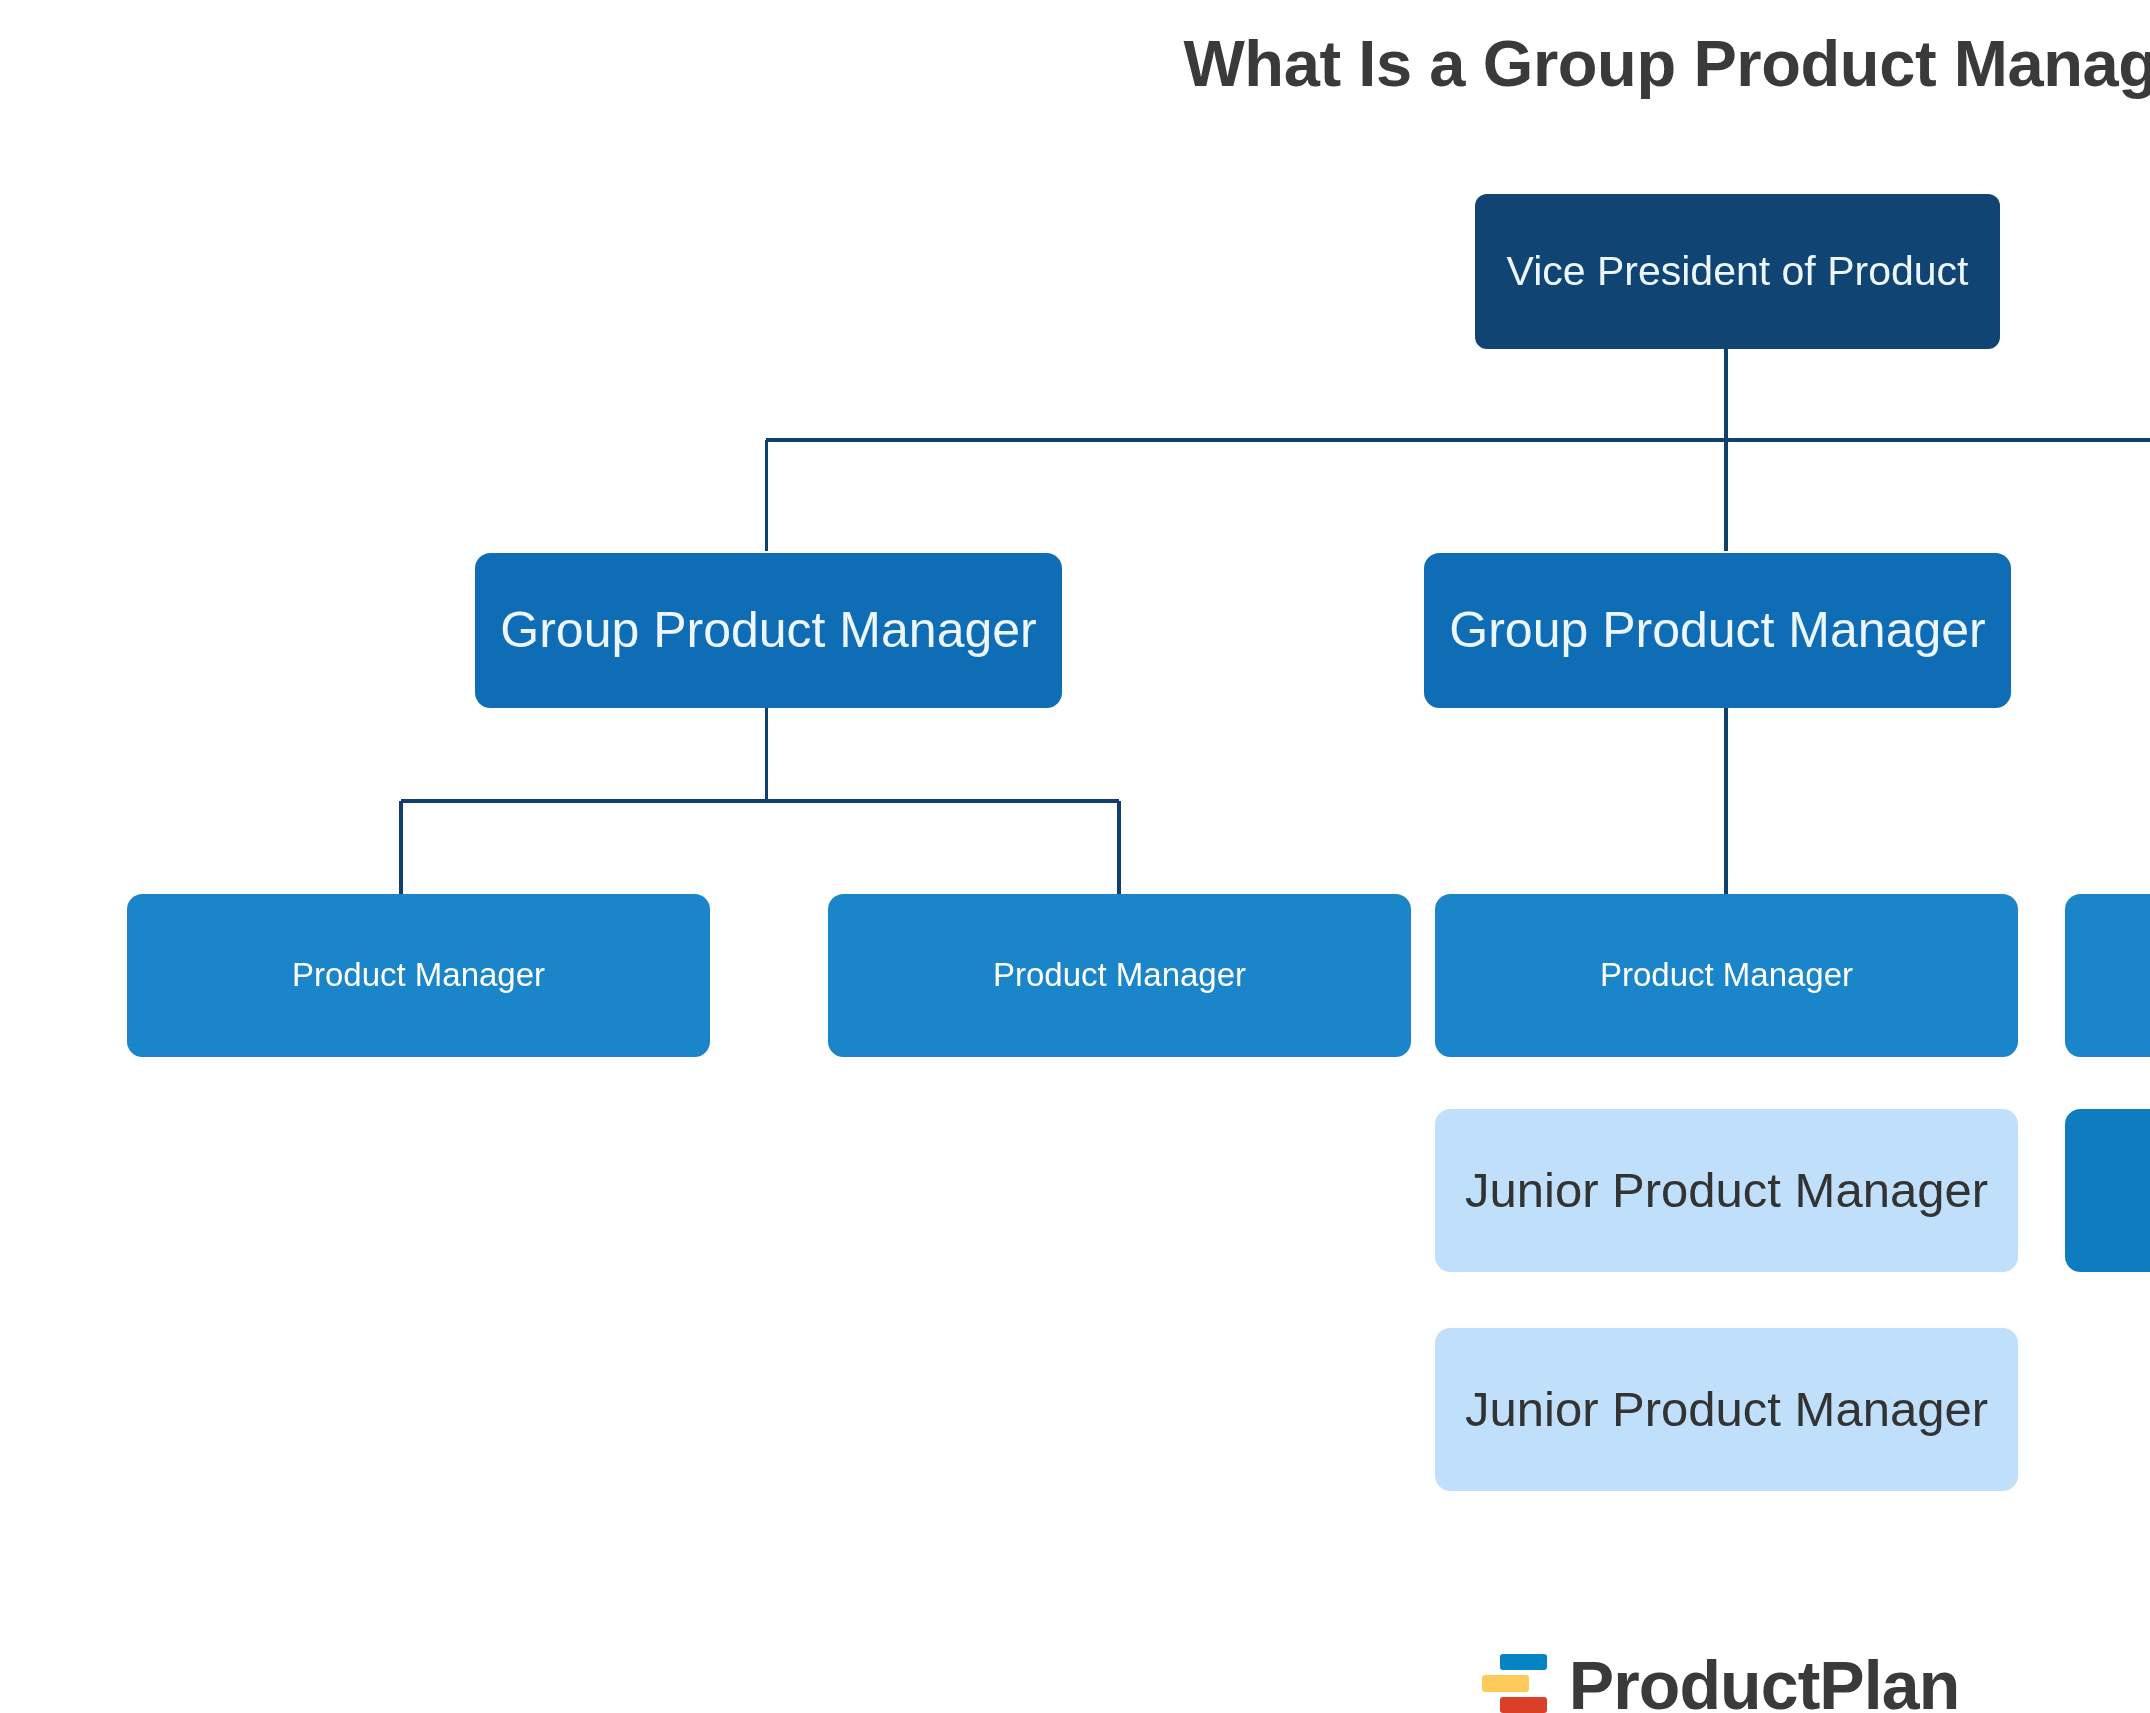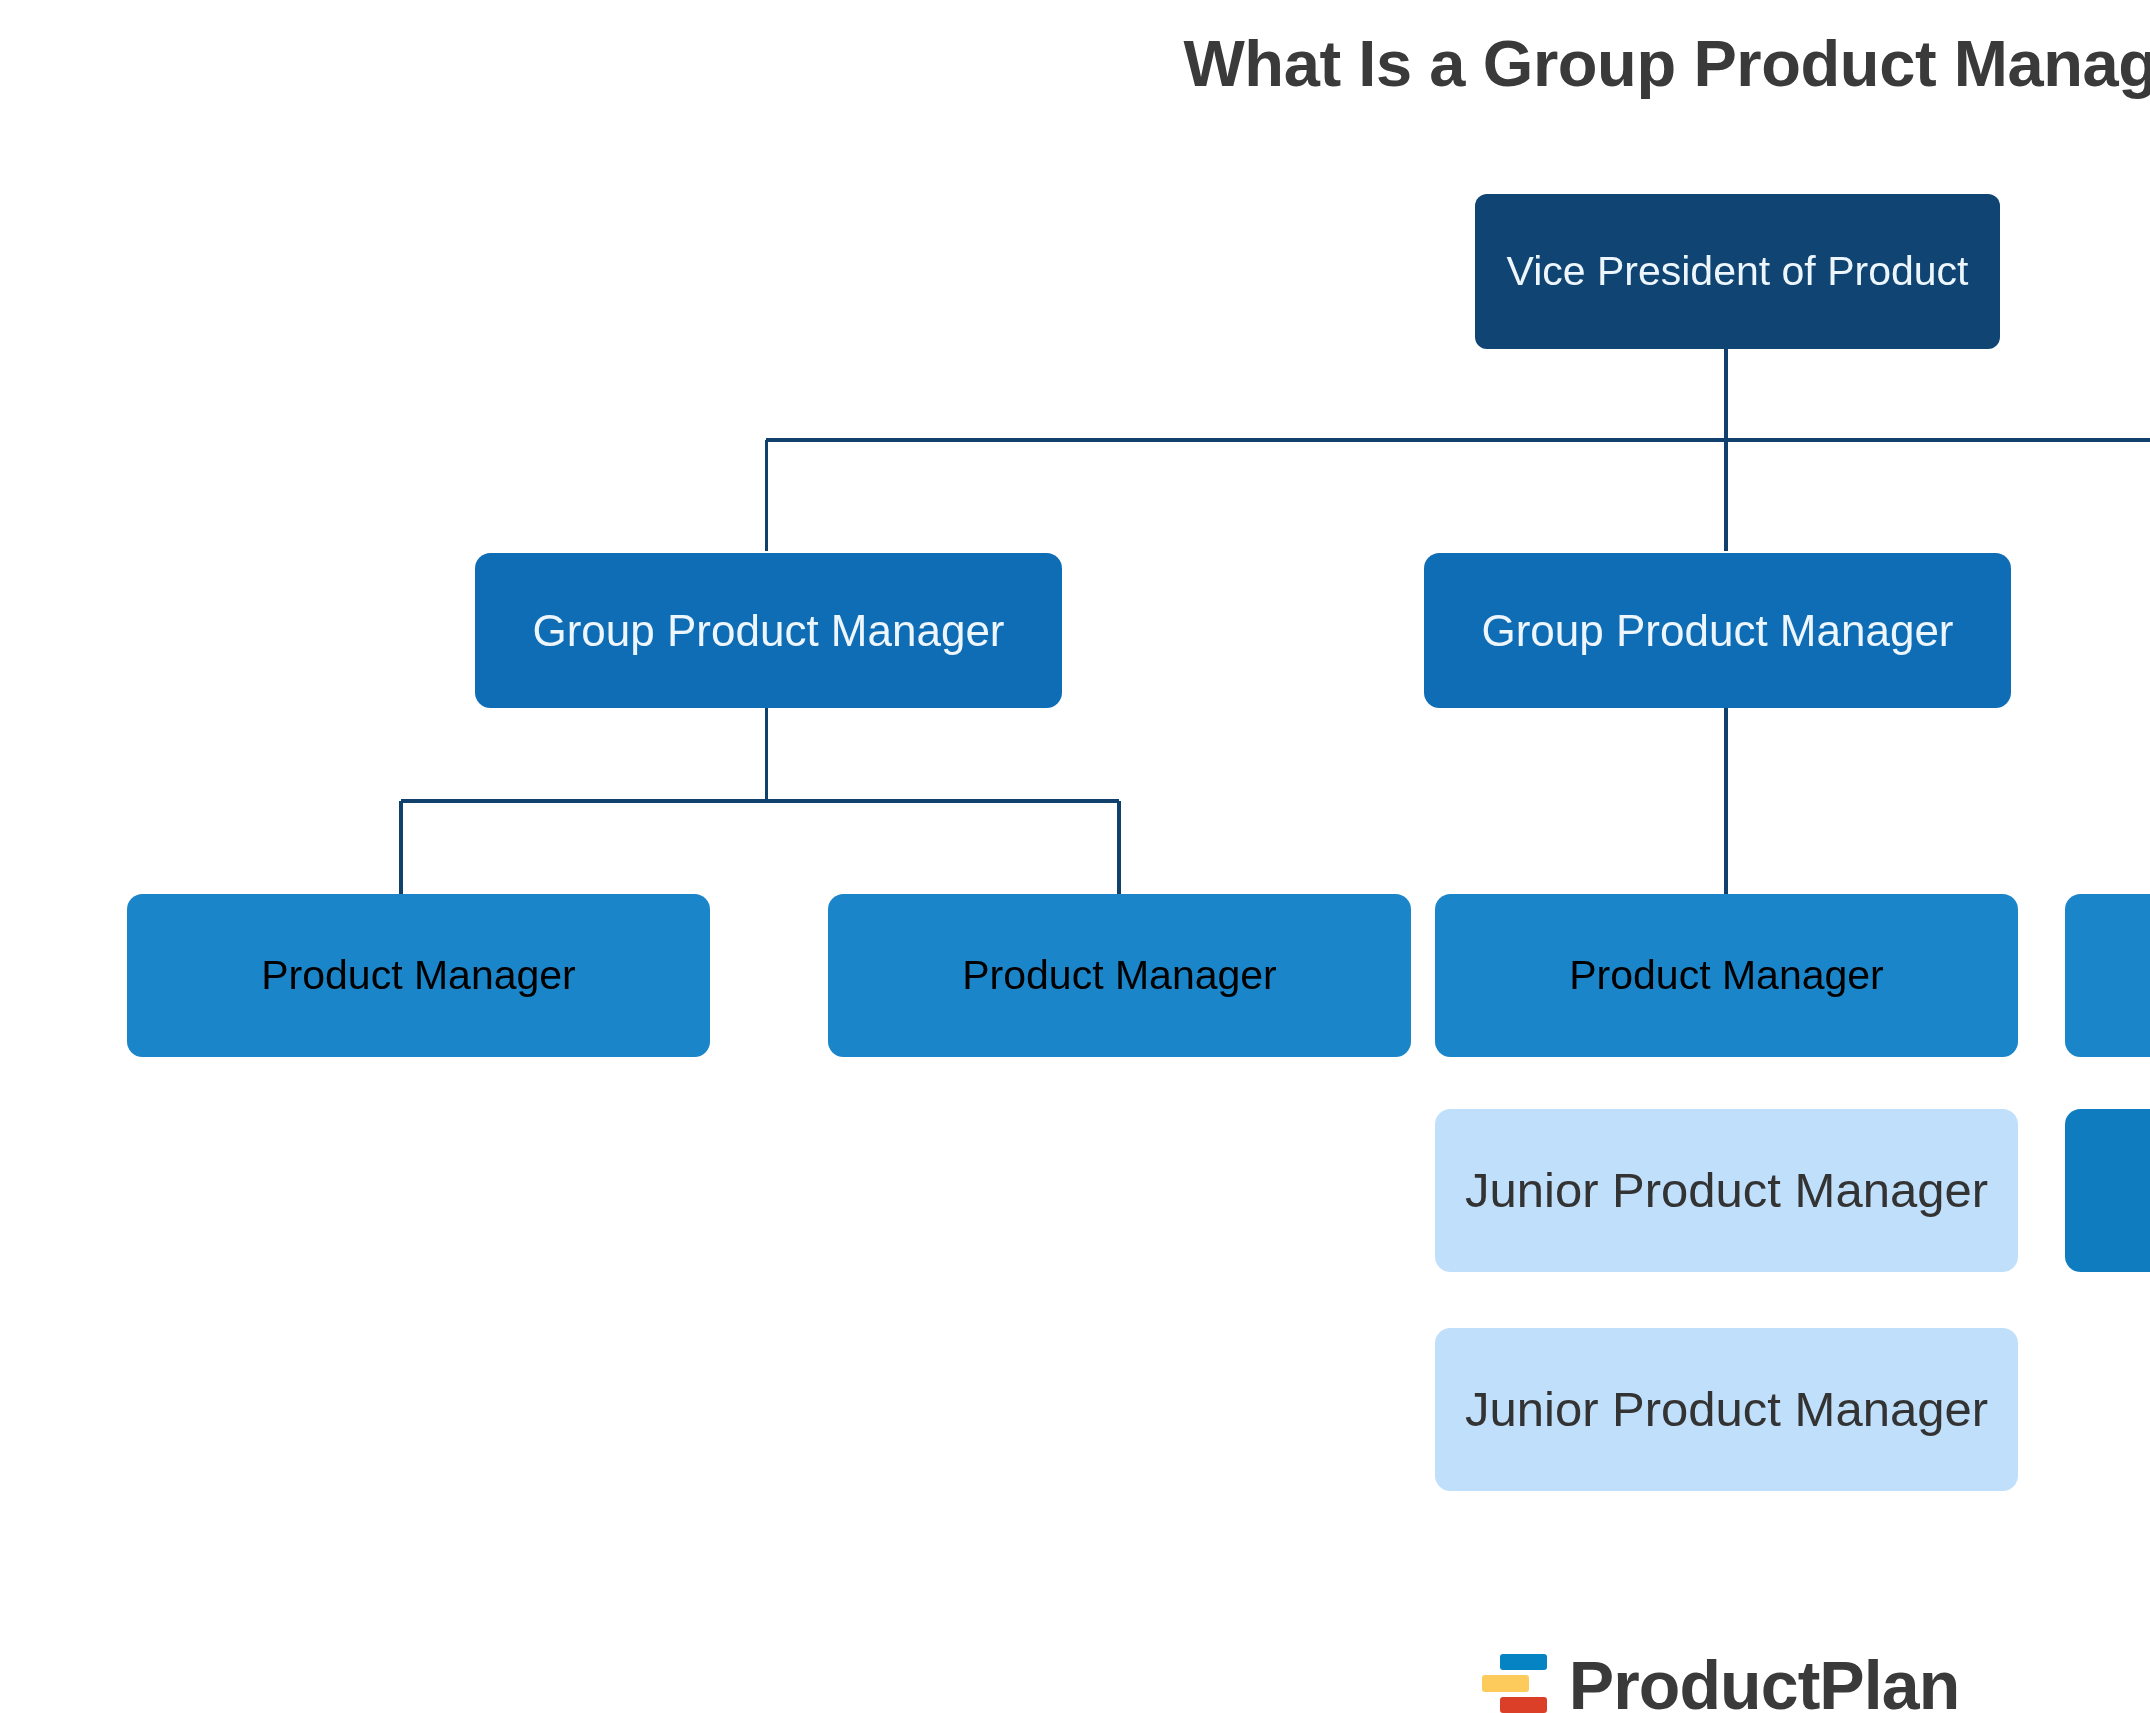--- a/index.html
+++ b/index.html
@@ -61,26 +61,26 @@
   }
   .lvl-vp {
     background: #104573;
     color: #eef6fd;
     font-size: 41px;
     border-radius: 12px;
   }
   .lvl-gpm {
     background: #0f6db6;
     color: #eef6fd;
-    font-size: 44px;
+    font-size: 50px;
   }
   .lvl-pm {
     background: #1b85c9;
-    color: #000000;
-    font-size: 41px;
+    color: #ffffff;
+    font-size: 33px;
   }
   .lvl-pm-dark {
     background: #0f7cbf;
     color: #eef6fd;
     font-size: 41px;
   }
   .lvl-jpm {
     background: #bfdffb;
     color: #333333;
     font-size: 49px;

